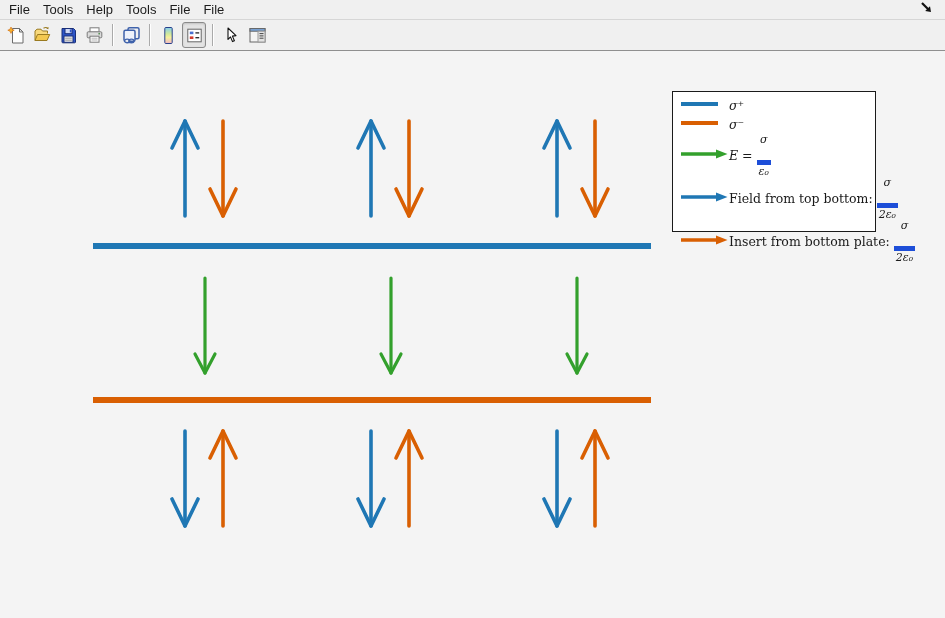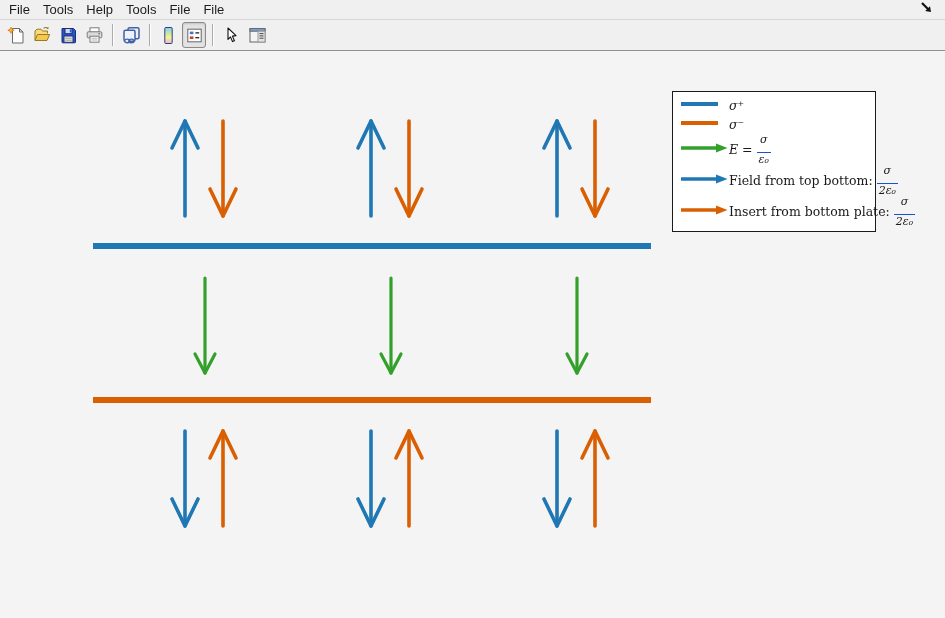--- a/index.html
+++ b/index.html
@@ -47,21 +47,21 @@
   .lrow{display:flex;align-items:center;}
   .lsample{flex:0 0 50px;}
   .llabel{font-size:12.5px;white-space:nowrap;display:flex;align-items:center;}
   .mathi{font-style:italic;}
   .lprefix{margin-right:4px;}
   .lprefix.italic{font-style:italic;}
   .frac{
     display:inline-flex;flex-direction:column;align-items:center;
     line-height:1.05;font-style:italic;font-size:11px;
   }
-  .frac .den{border-top:1px solid #1d4ed8;padding:1px 2px 0 2px;margin-top:6px;}
+  .frac .den{border-top:5px solid #1d4ed8;padding:1px 2px 0 2px;margin-top:14px;}
   .frac .num{padding:0 2px;}
 </style>
 </head>
 <body>
 
 <div class="window">
 
   <div class="menubar">
 
     <span class="menu-item">File</span>

